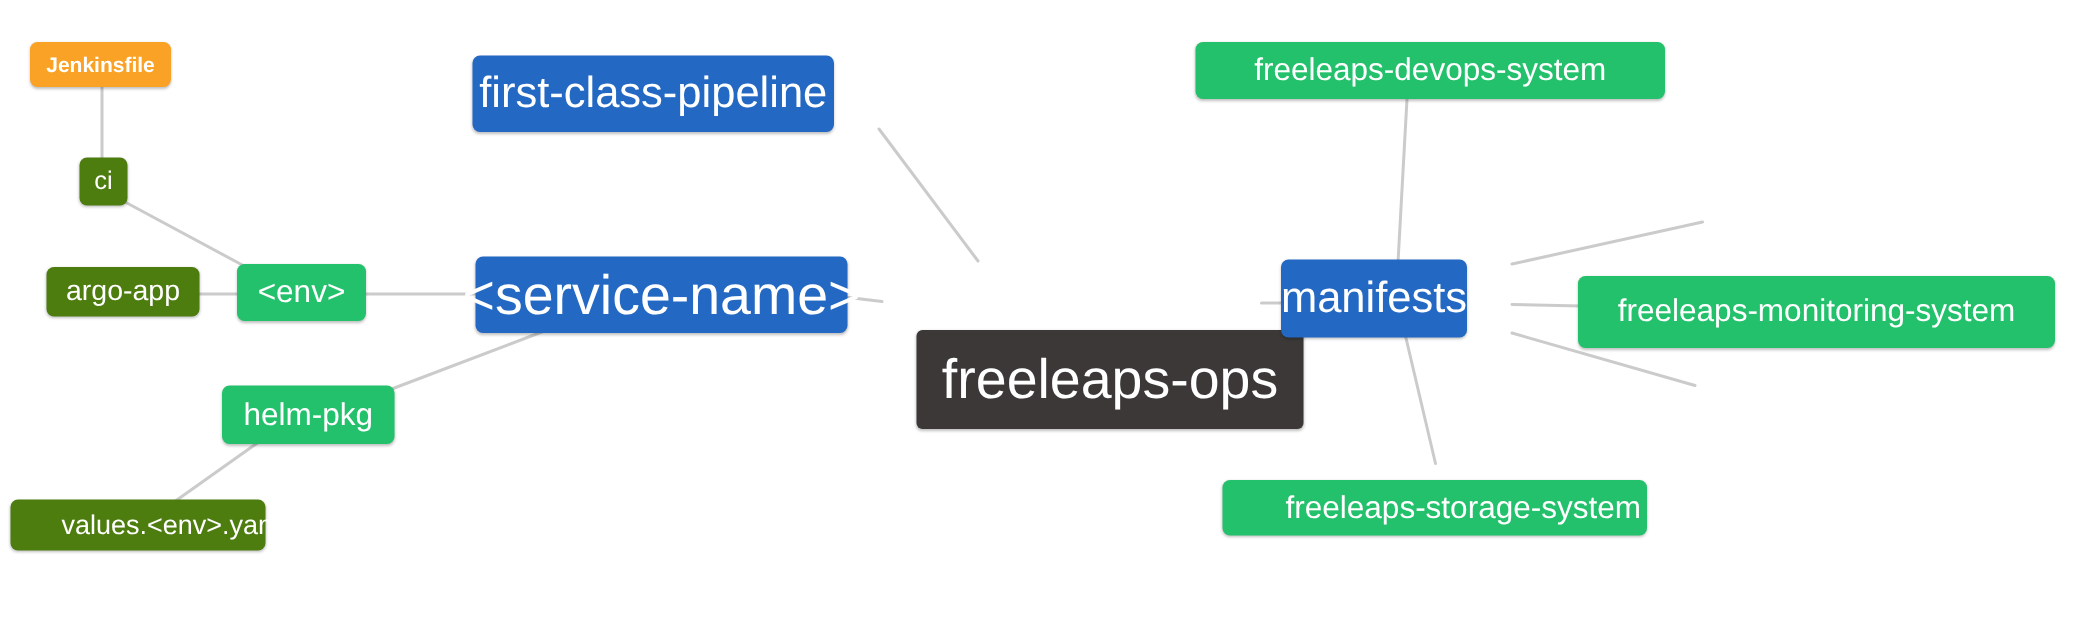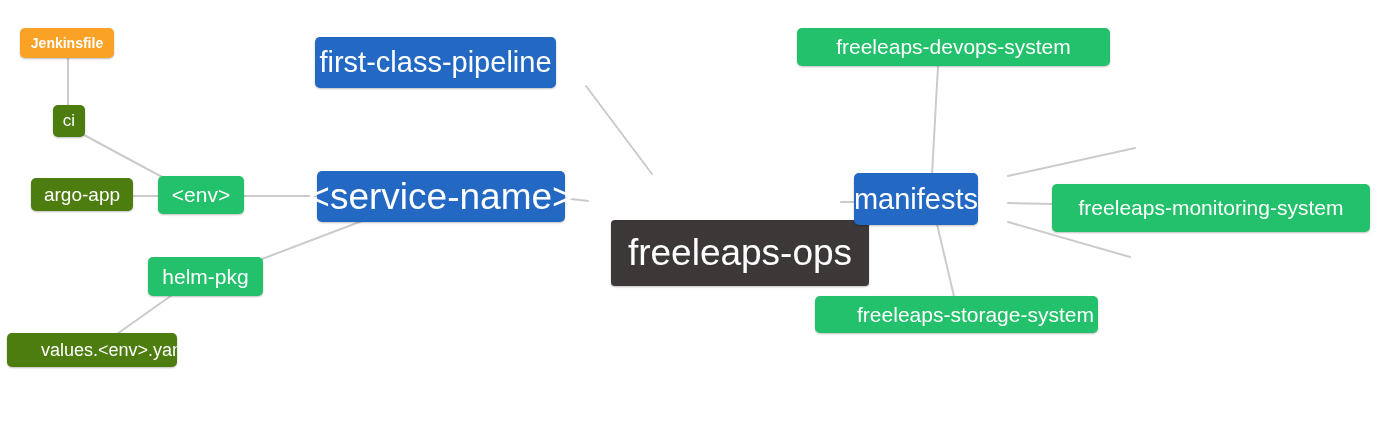--- a/index.html
+++ b/index.html
@@ -53,21 +53,21 @@
   #n-helm-pkg    { left: 148px;  top: 257px; width: 115px; height: 39px; font-size: 21px; }
   #n-values      { left: 7px;    top: 333px; width: 170px; height: 34px; font-size: 18px; padding-left: 48px; }
   #n-fcp         { left: 315px;  top: 37px;  width: 241px; height: 51px; font-size: 29px; }
   #n-service     { left: 317px;  top: 171px; width: 248px; height: 51px; font-size: 37px; }
   #n-ops         { left: 611px;  top: 172px; width: 258px; height: 66px; font-size: 37px; border-radius: 4px; margin-top: 48px; }
   #n-manifests   { left: 854px;  top: 173px; width: 124px; height: 52px; font-size: 29px; }
   #n-devops      { left: 797px;  top: 28px;  width: 313px; height: 38px; font-size: 21px; }
   #n-network     { left: 1056px; top: 112px; width: 292px; height: 36px; font-size: 21px; }
   #n-monitoring  { left: 1052px; top: 184px; width: 318px; height: 48px; font-size: 21px; }
   #n-controls    { left: 1060px; top: 257px; width: 295px; height: 37px; font-size: 21px; }
-  #n-storage     { left: 815px;  top: 296px; width: 283px; height: 37px; font-size: 21px; padding-left: 38px; }
+  #n-storage     { left: 815px;  top: 320px; width: 283px; height: 37px; font-size: 21px; padding-left: 38px; }
 </style>
 </head>
 <body>
 
 <div class="canvas">
 
   <svg class="edges" viewBox="0 0 1390 421" xmlns="http://www.w3.org/2000/svg">
     <line x1="68" y1="58" x2="68" y2="106"></line>
     <line x1="84" y1="135" x2="164" y2="178"></line>
     <line x1="122" y1="196" x2="160" y2="196"></line>

